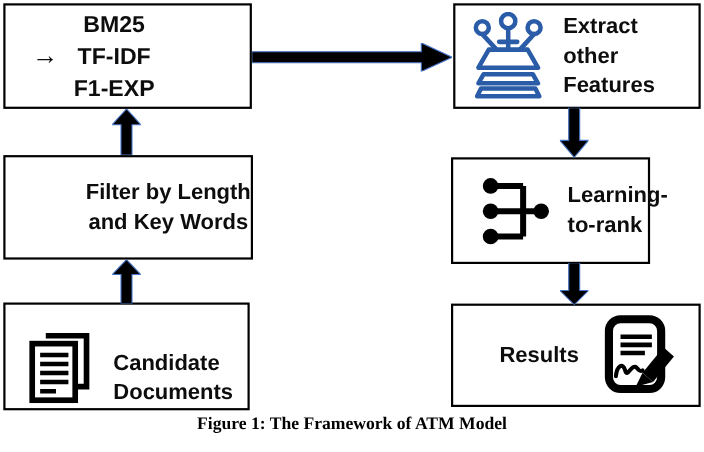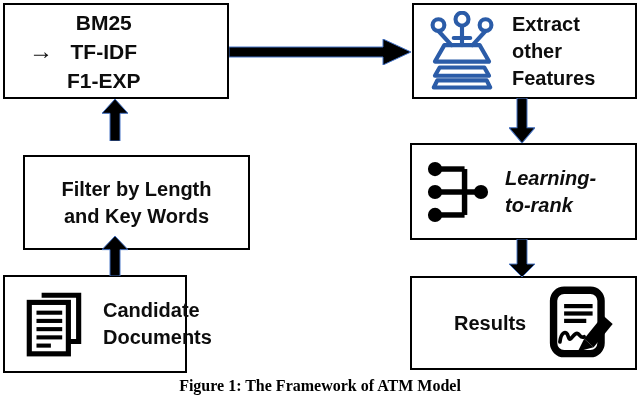--- a/index.html
+++ b/index.html
@@ -9,25 +9,25 @@
        display:flex;align-items:center;}
   .lbl{font-weight:bold;font-size:20px;line-height:27px;color:#0d0d0d;}
   
   .box-calculate{left:3px;top:3px;width:226px;height:96px;padding-left:12px;}
   .calc-arrow{font-weight:bold;font-size:24px;margin:0 8px 0 12px;}
   .metrics{display:flex;flex-direction:column;justify-content:center;margin-left:6px;}
   .metrics div{font-weight:bold;font-size:21px;line-height:29px;text-align:center;}
   
   .box-extract{left:412px;top:3px;width:225px;height:96px;padding-left:10px;}
   
-  .box-filter{left:3px;top:155px;width:227px;height:95px;justify-content:center;margin-left:20px;}
+  .box-filter{left:3px;top:141px;width:227px;height:95px;justify-content:flex-end;}
   .box-filter .lbl{text-align:center;}
-  .box-ltr{left:410px;top:143px;width:227px;height:97px;padding-left:11px;font-style:italic;}
+  .box-ltr{left:410px;top:143px;width:181px;height:97px;padding-left:22px;}
   
-  .box-candidate{left:3px;top:275px;width:184px;height:98px;padding-left:14px;}
+  .box-candidate{left:3px;top:275px;width:224px;height:98px;padding-left:14px;align-items:flex-end;}
   .box-results{left:410px;top:276px;width:227px;height:94px;padding-left:42px;}
   .icon{flex:0 0 auto;display:block;}
   .icon-gap{margin-right:12px;}
   .results-spacer{flex:1;}
   .results-icon-wrap{margin-right:16px;}
   .arrow{position:absolute;}
   .arrow polygon{fill:#000;stroke:var(--arrow-edge,#4472c4);stroke-width:1;}
   .caption{position:absolute;left:0;top:377px;width:640px;text-align:center;
            font-family:"Liberation Serif",serif;font-weight:bold;font-size:16px;color:#000;}
   .blue-stroke{stroke:var(--icon-blue,#2b5ca8);}

